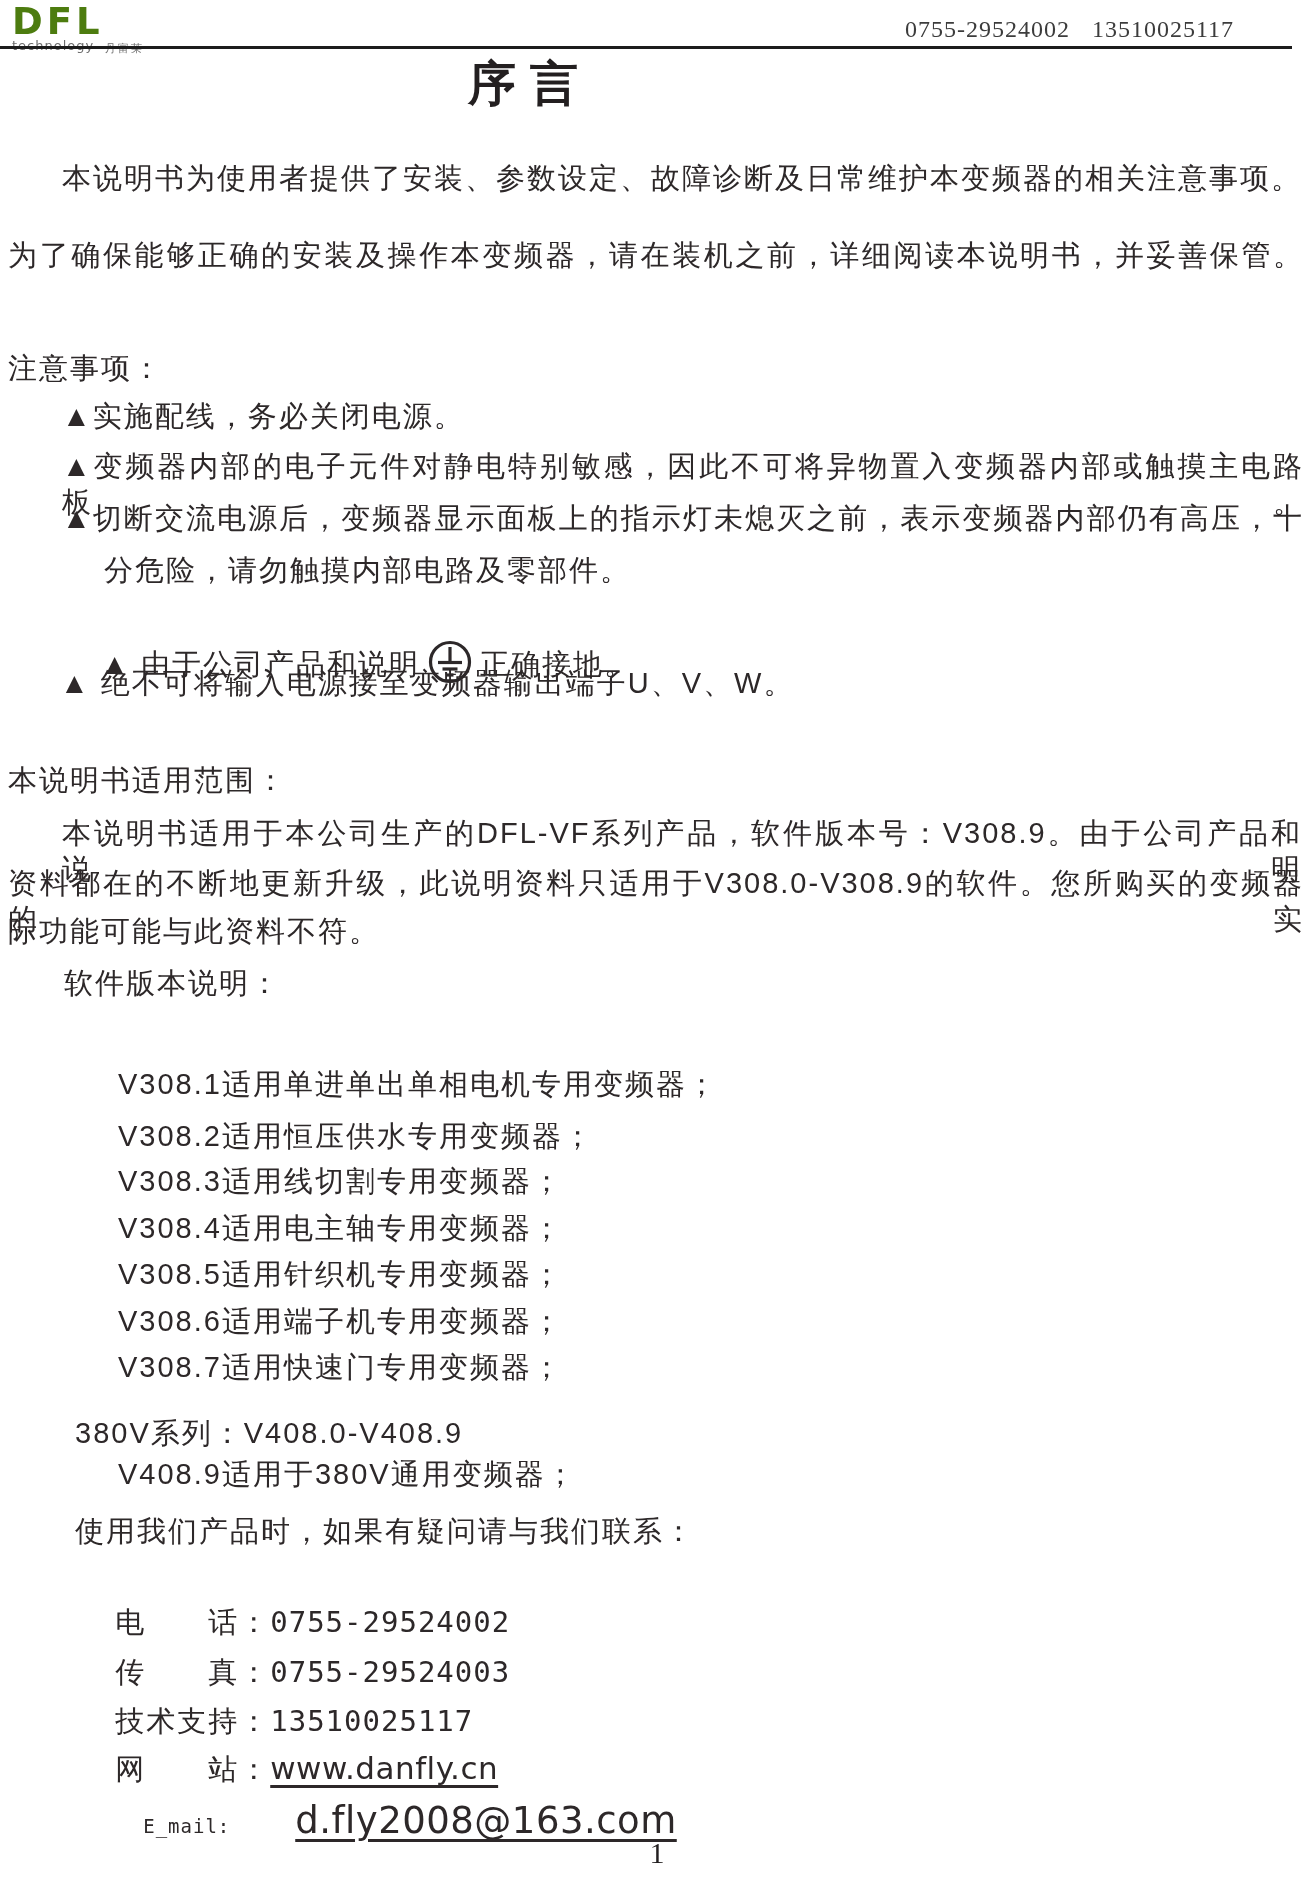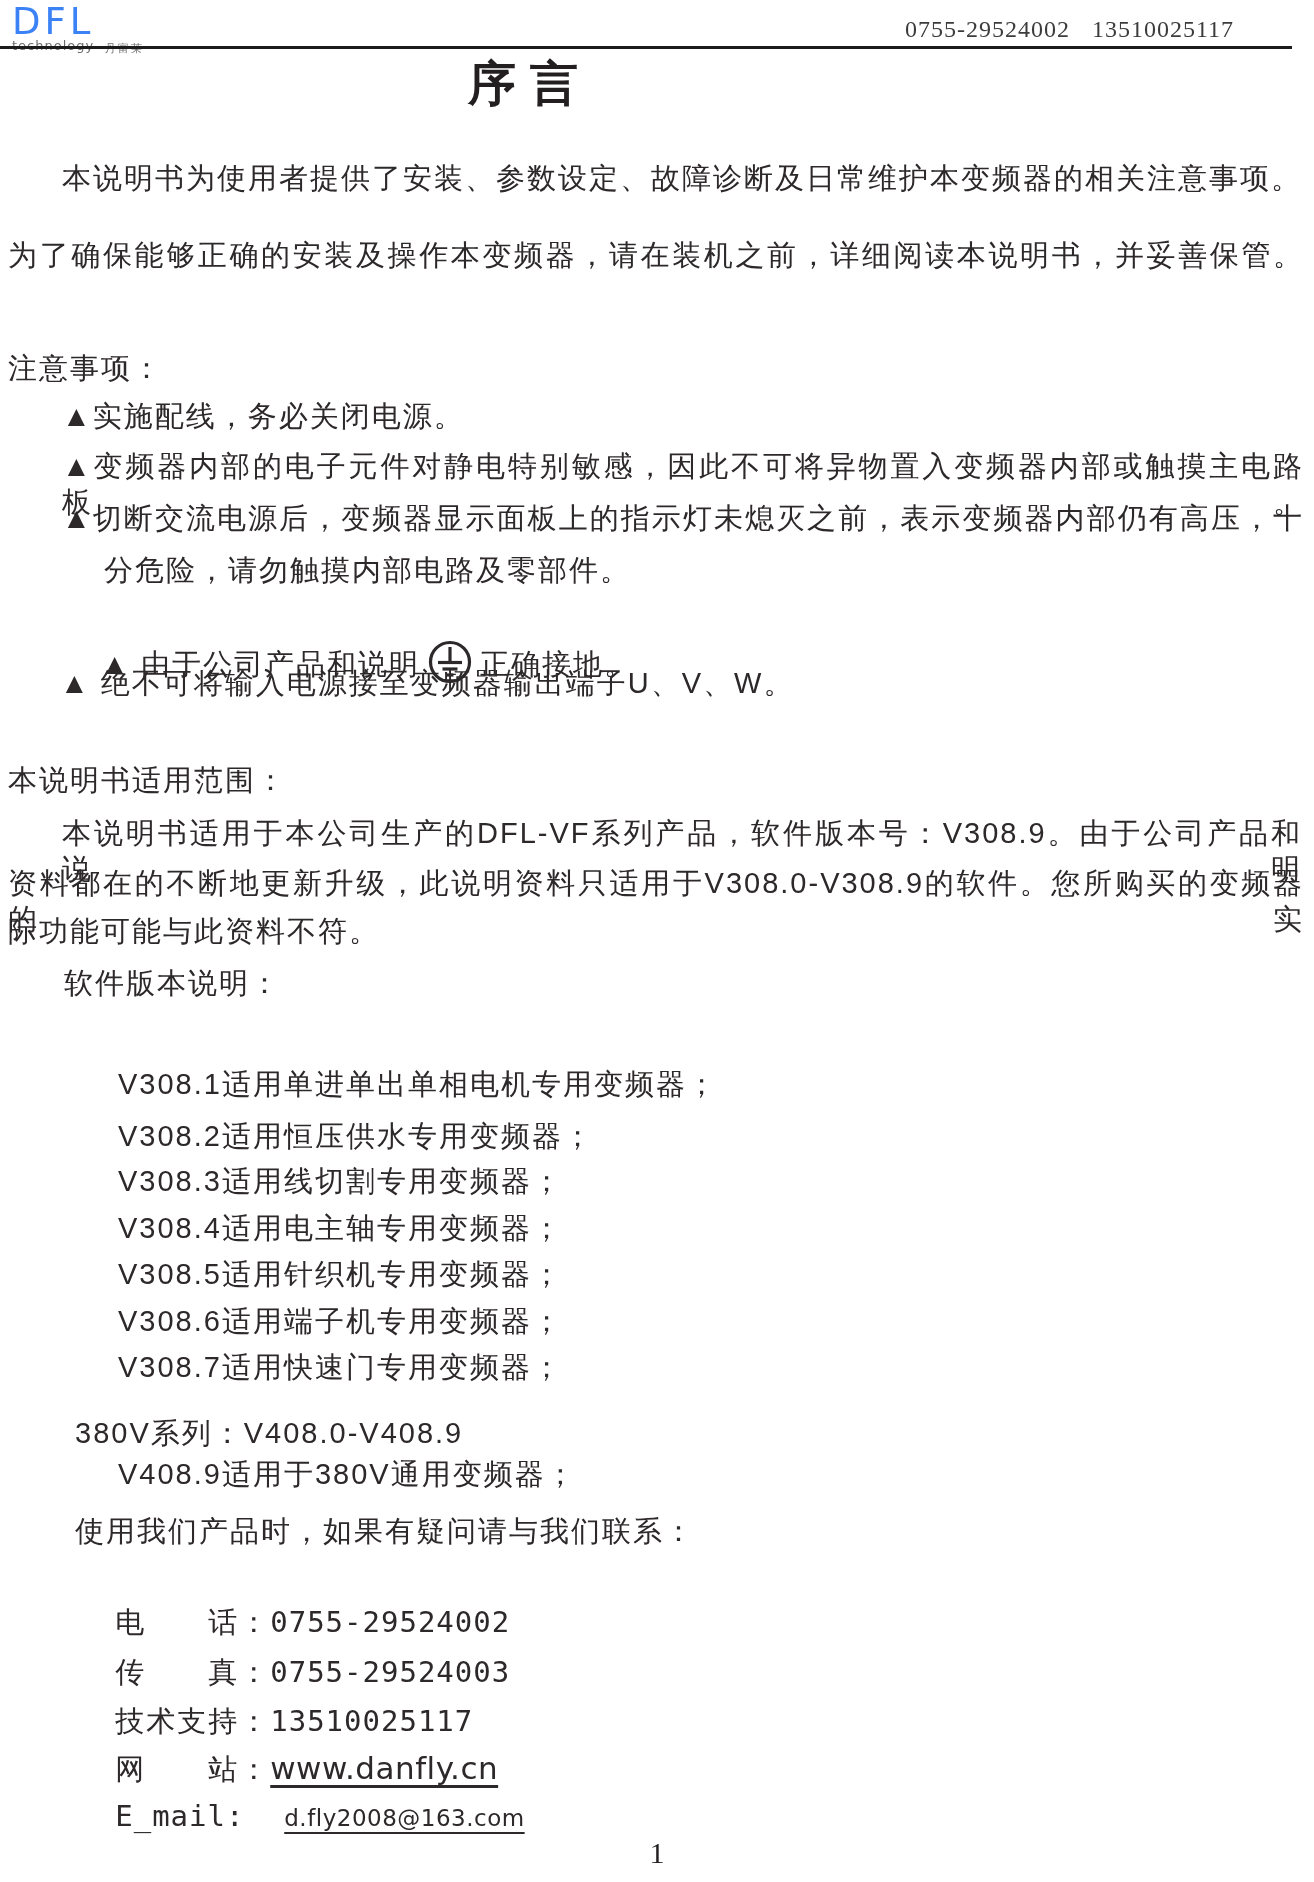--- a/index.html
+++ b/index.html
@@ -21,21 +21,21 @@
     color:#2d2829;
   }
   .just{
     white-space:normal;
     text-align:justify;
     text-align-last:justify;
   }
   
   .logo-text{
     position:absolute;left:12px;top:0px;
-    font-size:37px;font-weight:400;color:#3b82f6;
+    font-size:37px;font-weight:700;color:#4d7c0f;
     letter-spacing:4px;font-family:"DejaVu Sans", sans-serif;
   }
   .logo-sub{
     position:absolute;left:12px;top:38px;
     font-size:13px;color:#6e6e6e;letter-spacing:1px;
     font-family:"DejaVu Sans", sans-serif;
   }
   .logo-sub-cn{
     position:absolute;left:105px;top:41px;
     font-size:11px;color:#6e6e6e;letter-spacing:2px;
@@ -136,18 +136,18 @@
   <div class="t" style="left:75px;top:1618px;">
     <span class="contact-label">传　　真：</span><span class="mono">0755-29524003</span>
   </div>
   <div class="t" style="left:75px;top:1667px;">
     <span class="contact-label">技术支持：</span><span class="mono">13510025117</span>
   </div>
   <div class="t" style="left:75px;top:1713px;">
     <span class="contact-label">网　　站：</span><span class="link">www.danfly.cn</span>
   </div>
   <div class="t" style="left:75px;top:1762px;">
-    <span class="contact-label mono" style="font-size:29px;">E_mail:</span><span class="link" style="font-size:23px;margin-left:17px;">d.fly2008@163.com</span>
+    <span class="contact-label mono" style="font-size:19px;margin-left:28px;">E_mail:</span><span class="link" style="font-size:37px;">d.fly2008@163.com</span>
   </div>
 
   <div class="pagenum">1</div>
 
 </div>
 
 </body></html>

